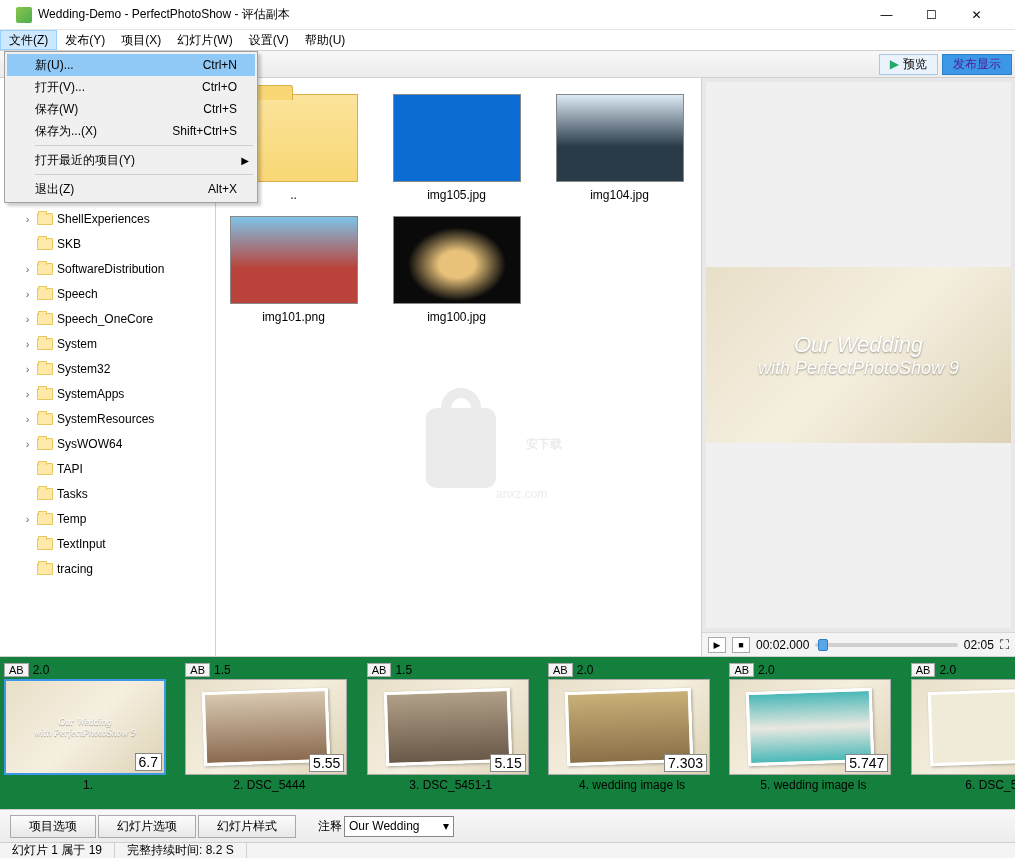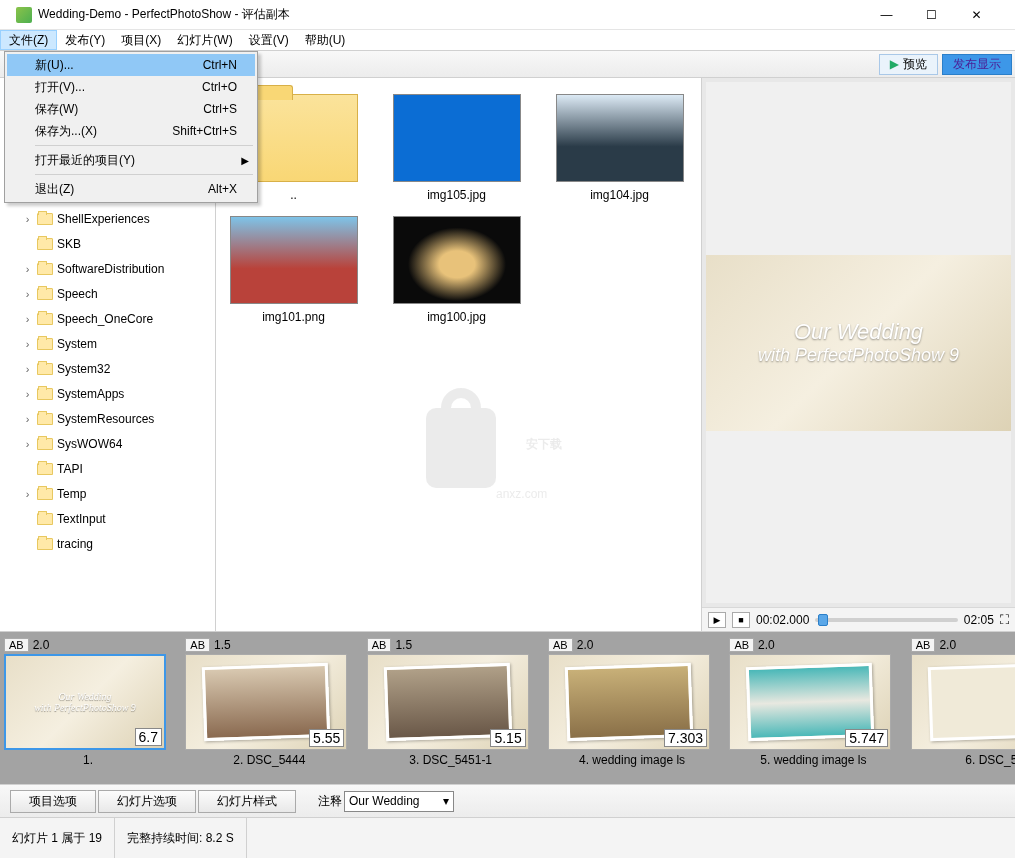--- a/index.html
+++ b/index.html
@@ -47,36 +47,36 @@
 .preview-pane { width: 314px; border-left: 1px solid #d0d0d0; background: #e8e8e8; display: flex; flex-direction: column; }
 .preview-img { flex: 1; margin: 4px; background: #f0f0f0; display:flex; align-items:center; justify-content:center; position:relative; }
 .preview-content { width: 100%; height: 176px; background: linear-gradient(135deg,#e8dfc8,#f5efe0,#ddd2b5); display:flex; flex-direction:column; align-items:center; justify-content:center; color:#fff; font-style:italic; font-family: Georgia, serif; text-shadow: 0 1px 2px rgba(0,0,0,0.4); }
 .preview-content .l1 { font-size: 22px; }
 .preview-content .l2 { font-size: 18px; }
 .player { height: 24px; display: flex; align-items: center; gap: 6px; padding: 0 6px; background: #f4f4f4; border-top: 1px solid #d8d8d8; }
 .player .pbtn { width: 18px; height: 16px; border: 1px solid #aaa; background: #fff; display:flex; align-items:center; justify-content:center; font-size:9px; }
 .player .slider { flex:1; height:4px; background:#d0d0d0; border-radius:2px; position:relative; }
 .player .slider .knob { position:absolute; left:2%; top:-4px; width:10px; height:12px; background:#5aa7e8; border:1px solid #2b7fc9; border-radius:2px; }
 
-.timeline { height: 153px; border-top: 1px solid #d0d0d0; background: #a3a3a3; overflow-x: auto; overflow-y: hidden; white-space: nowrap; padding: 6px 4px 0; }
+.timeline { height: 153px; border-top: 1px solid #d0d0d0; background: #15803d; overflow-x: auto; overflow-y: hidden; white-space: nowrap; padding: 6px 4px 0; }
 .slide { display: inline-block; width: 168px; vertical-align: top; margin-right: 10px; }
 .slide.sel .slide-box { border: 2px solid #3d97e8; }
 .slide-head { display: flex; align-items: center; gap: 4px; margin-bottom: 2px; }
 .slide-head .ab { background: #f4f4f4; border:1px solid #aaa; padding: 0 4px; font-size:11px; }
 .slide-head .dur { font-size: 12px; }
 .slide-box { width: 162px; height: 96px; border: 1px solid #aaa; background: linear-gradient(135deg,#e8dfc8,#f5efe0,#ddd2b5); position: relative; display:flex; align-items:center; justify-content:center; }
 .slide-box .photo { width: 126px; height: 74px; background: linear-gradient(#8ab,#678); border: 3px solid #fff; box-shadow: 1px 1px 3px rgba(0,0,0,0.3); transform: rotate(-2deg); }
 .slide-box .tag { position: absolute; right: 2px; bottom: 2px; background: #fff; border: 1px solid #888; padding: 0 3px; font-size: 14px; }
 .slide .cap { text-align: center; margin-top: 3px; font-size: 12px; }
 
 .bottom-bar { height: 33px; border-top: 1px solid #d0d0d0; background: linear-gradient(#f8f8f8,#ececec); display: flex; align-items: center; padding: 0 10px; gap: 2px; }
 .bottom-bar .bbtn { height: 23px; padding: 0 18px; border: 1px solid #aaa; background: linear-gradient(#fcfcfc,#e8e8e8); display:flex; align-items:center; }
 .bottom-bar .note-sel { height: 21px; border: 1px solid #888; padding: 0 4px; display:flex; align-items:center; gap:6px; background:#fff; min-width:110px; justify-content:space-between; }
 
-.statusbar { height: 41px; border-top: 1px solid #d0d0d0; background: #f4f4f4; display: flex; align-items: center; }
+.statusbar { height: 16px; border-top: 1px solid #d0d0d0; background: #f4f4f4; display: flex; align-items: center; }
 .statusbar .cell { padding: 0 12px; border-right: 1px solid #d0d0d0; height: 100%; display:flex; align-items:center; }
 
 ::-webkit-scrollbar { width: 17px; height: 17px; }
 ::-webkit-scrollbar-track { background: #f0f0f0; }
 ::-webkit-scrollbar-thumb { background: #c8c8c8; border: 1px solid #a8a8a8; }
 ::-webkit-scrollbar-button { background: #f0f0f0; border: 1px solid #d0d0d0; height:17px; width:17px; }
 </style>
 </head>
 <body>
 
@@ -186,20 +186,25 @@
       </div>
     <div class="tree-item">
         <span class="exp">›</span>
         <span class="folder-icon"></span>
         <span>SysWOW64</span>
       </div>
     <div class="tree-item">
         <span class="exp"> </span>
         <span class="folder-icon"></span>
         <span>TAPI</span>
+      </div>
+    <div class="tree-item">
+        <span class="exp"> </span>
+        <span class="folder-icon"></span>
+        <span>Tasks</span>
       </div>
     <div class="tree-item">
         <span class="exp">›</span>
         <span class="folder-icon"></span>
         <span>Temp</span>
       </div>
     <div class="tree-item">
         <span class="exp"> </span>
         <span class="folder-icon"></span>
         <span>TextInput</span>

